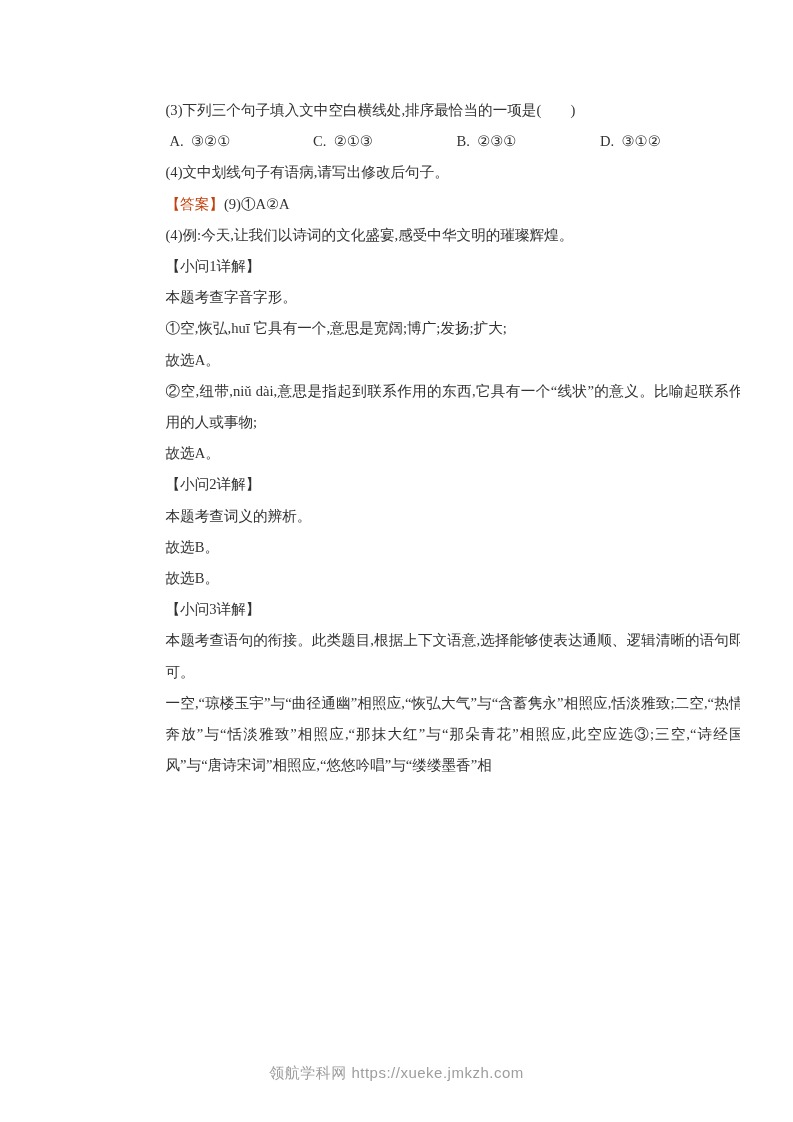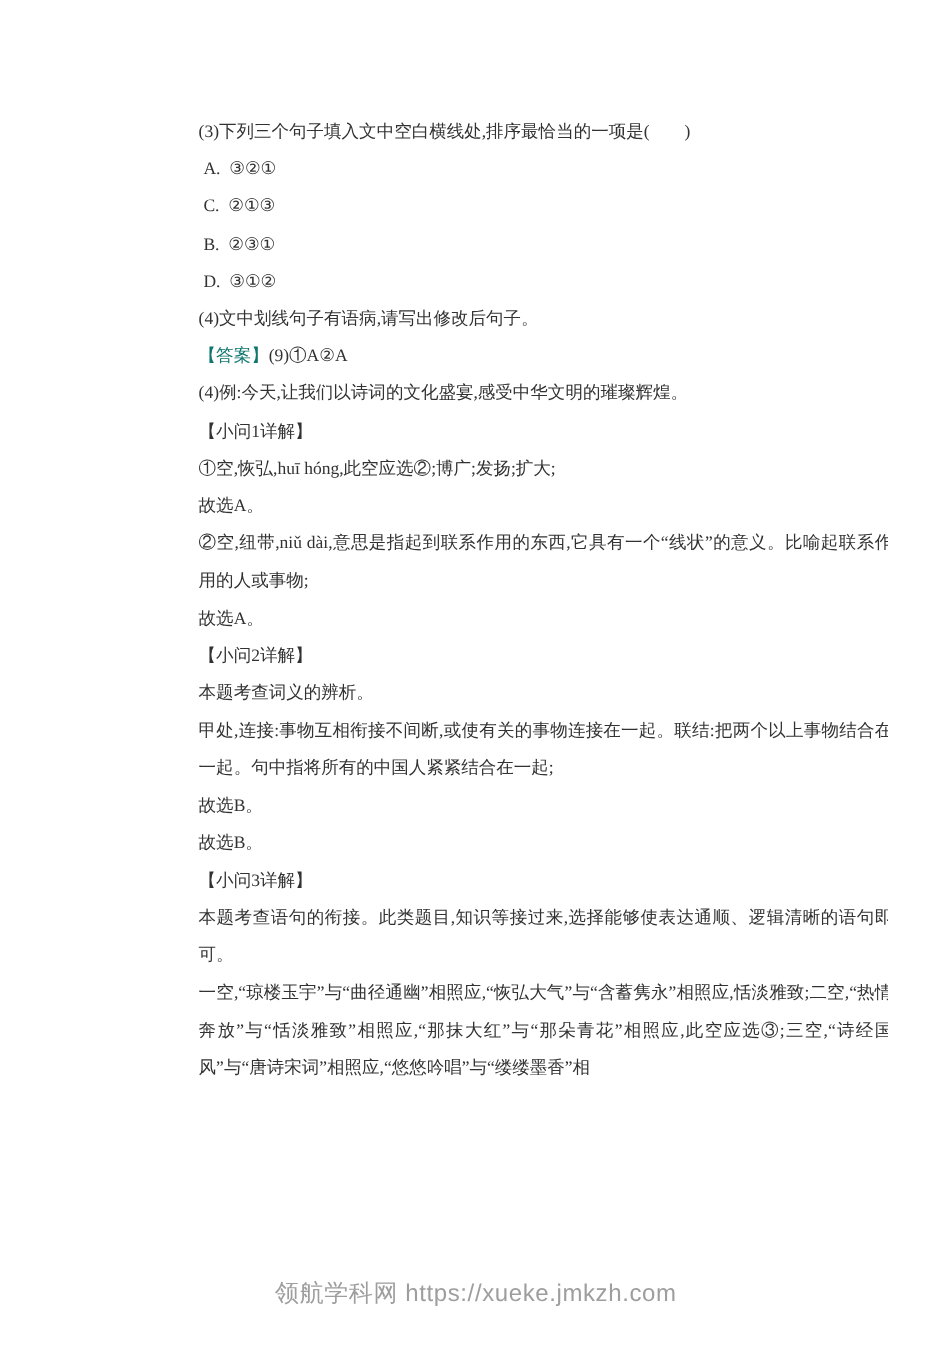--- a/index.html
+++ b/index.html
@@ -27,35 +27,34 @@
   .content p.line {
     margin: 0;
     text-align: justify;
     text-justify: inter-character;
     white-space: pre-wrap;
   }
   .options-row {
     display: flex;
     line-height: 31.2px;
     padding-left: 4px;
-    flex-direction: column;
   }
   .options-row .option {
     width: 25%;
     white-space: pre-wrap;
   }
-  .blue { color: #0f766e; }
+  .blue { color: #c2410c; }
   .watermark {
     position: absolute;
     left: 0;
     right: 0;
     top: 1064px;
     text-align: center;
     font-family: "Liberation Sans", "DejaVu Sans", sans-serif;
-    font-size: 20px;
+    font-size: 15px;
     color: #9e9e9e;
     letter-spacing: 0.5px;
   }
 </style>
 </head>
 <body>
 
 <div class="page">
   <div class="content">
 
@@ -71,31 +70,31 @@
 
     <p class="line">(4)文中划线句子有语病,请写出修改后句子。</p>
 
     <p class="line"><span class="blue">【答案】</span><span>(9)①A②A</span></p>
 
 
     <p class="line">(4)例:今天,让我们以诗词的文化盛宴,感受中华文明的璀璨辉煌。</p>
 
 
     <p class="line">【小问1详解】</p>
-    <p class="line">①空,恢弘,huī hóng,此空应选②;博广;发扬;扩大;</p>
+    <p class="line">本题考查字音字形。</p>
+    <p class="line">①空,恢弘,huī 它具有一个,意思是宽阔;博广;发扬;扩大;</p>
     <p class="line">故选A。</p>
     <p class="line">②空,纽带,niǔ dài,意思是指起到联系作用的东西,它具有一个“线状”的意义。比喻起联系作用的人或事物;</p>
     <p class="line">故选A。</p>
     <p class="line">【小问2详解】</p>
     <p class="line">本题考查词义的辨析。</p>
-    <p class="line">甲处,连接:事物互相衔接不间断,或使有关的事物连接在一起。联结:把两个以上事物结合在一起。句中指将所有的中国人紧紧结合在一起;</p>
     <p class="line">故选B。</p>
     <p class="line">故选B。</p>
     <p class="line">【小问3详解】</p>
-    <p class="line">本题考查语句的衔接。此类题目,知识等接过来,选择能够使表达通顺、逻辑清晰的语句即可。</p>
+    <p class="line">本题考查语句的衔接。此类题目,根据上下文语意,选择能够使表达通顺、逻辑清晰的语句即可。</p>
     <p class="line">一空,“琼楼玉宇”与“曲径通幽”相照应,“恢弘大气”与“含蓄隽永”相照应,恬淡雅致;二空,“热情奔放”与“恬淡雅致”相照应,“那抹大红”与“那朵青花”相照应,此空应选③;三空,“诗经国风”与“唐诗宋词”相照应,“悠悠吟唱”与“缕缕墨香”相</p>
 
   </div>
 
   <div class="watermark">
     <span>领航学科网 https://xueke.jmkzh.com</span>
   </div>
 </div>
 
 </body></html>

